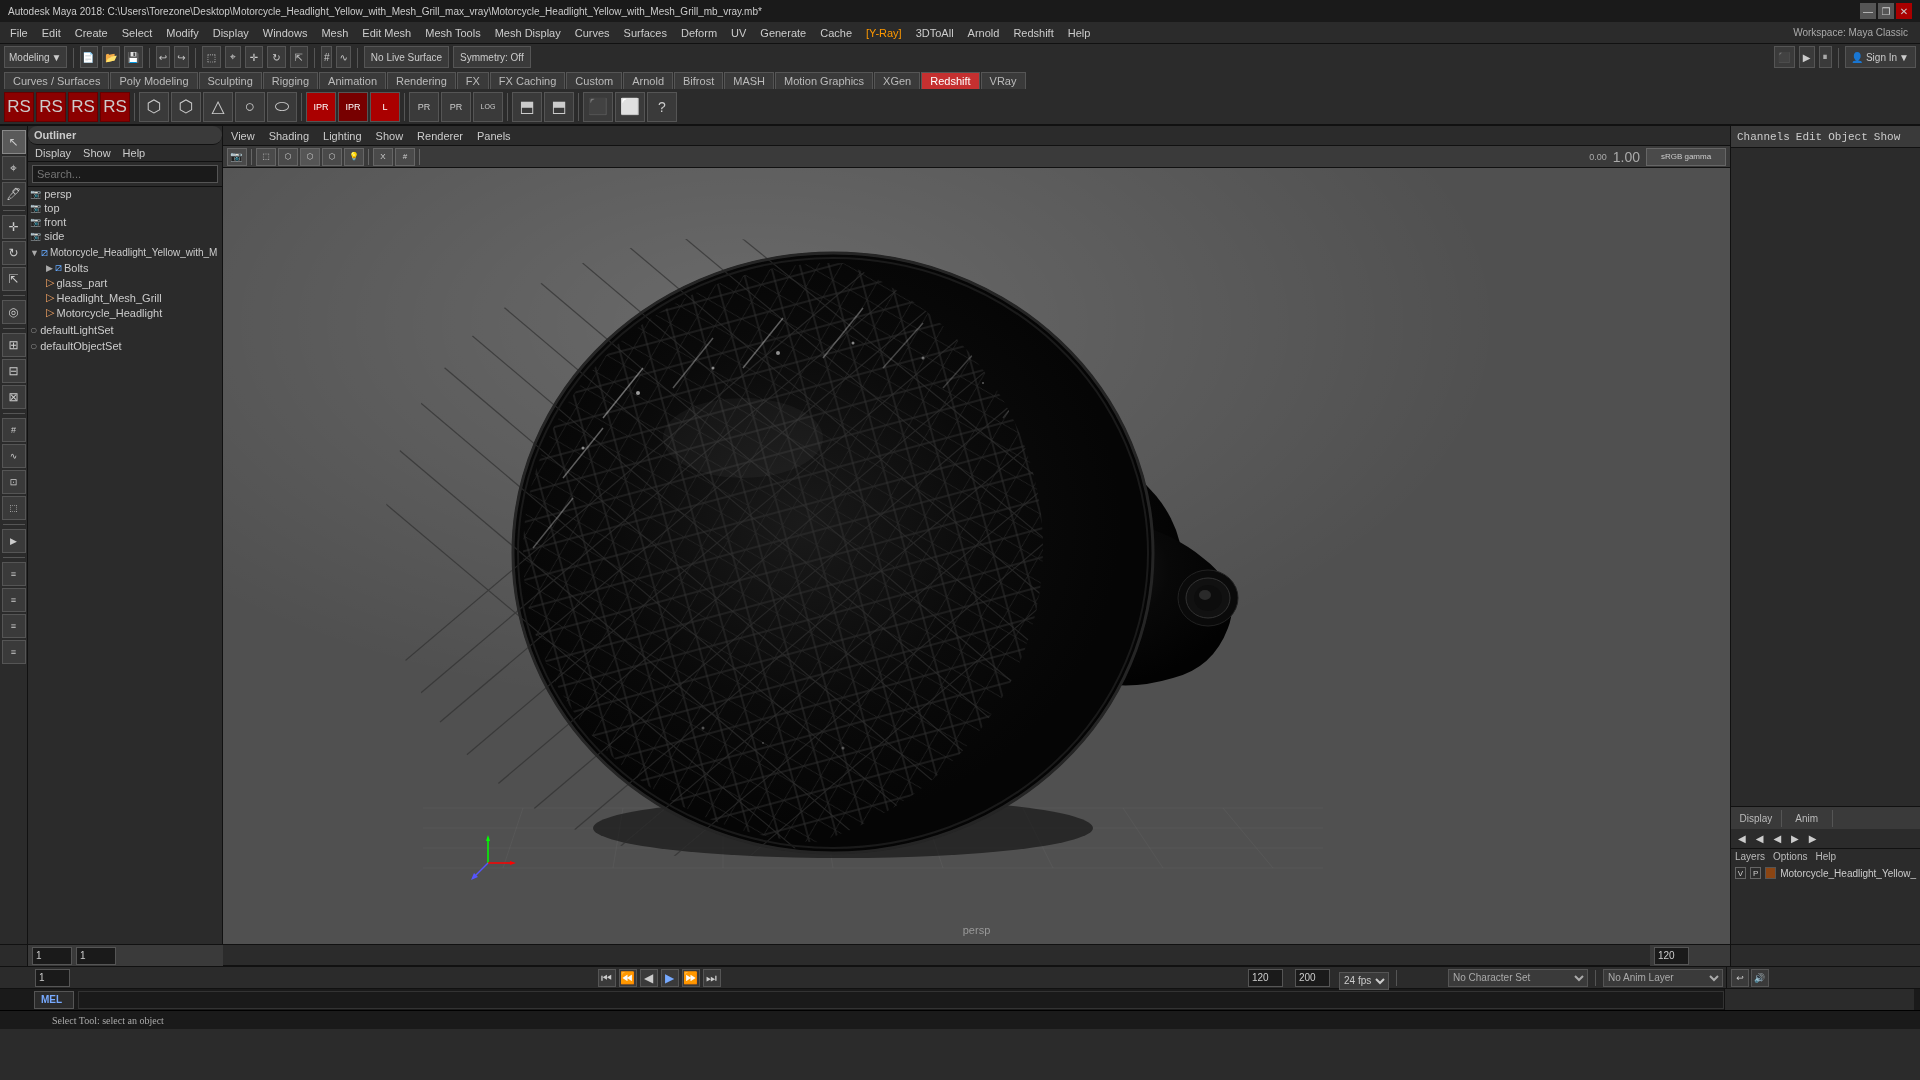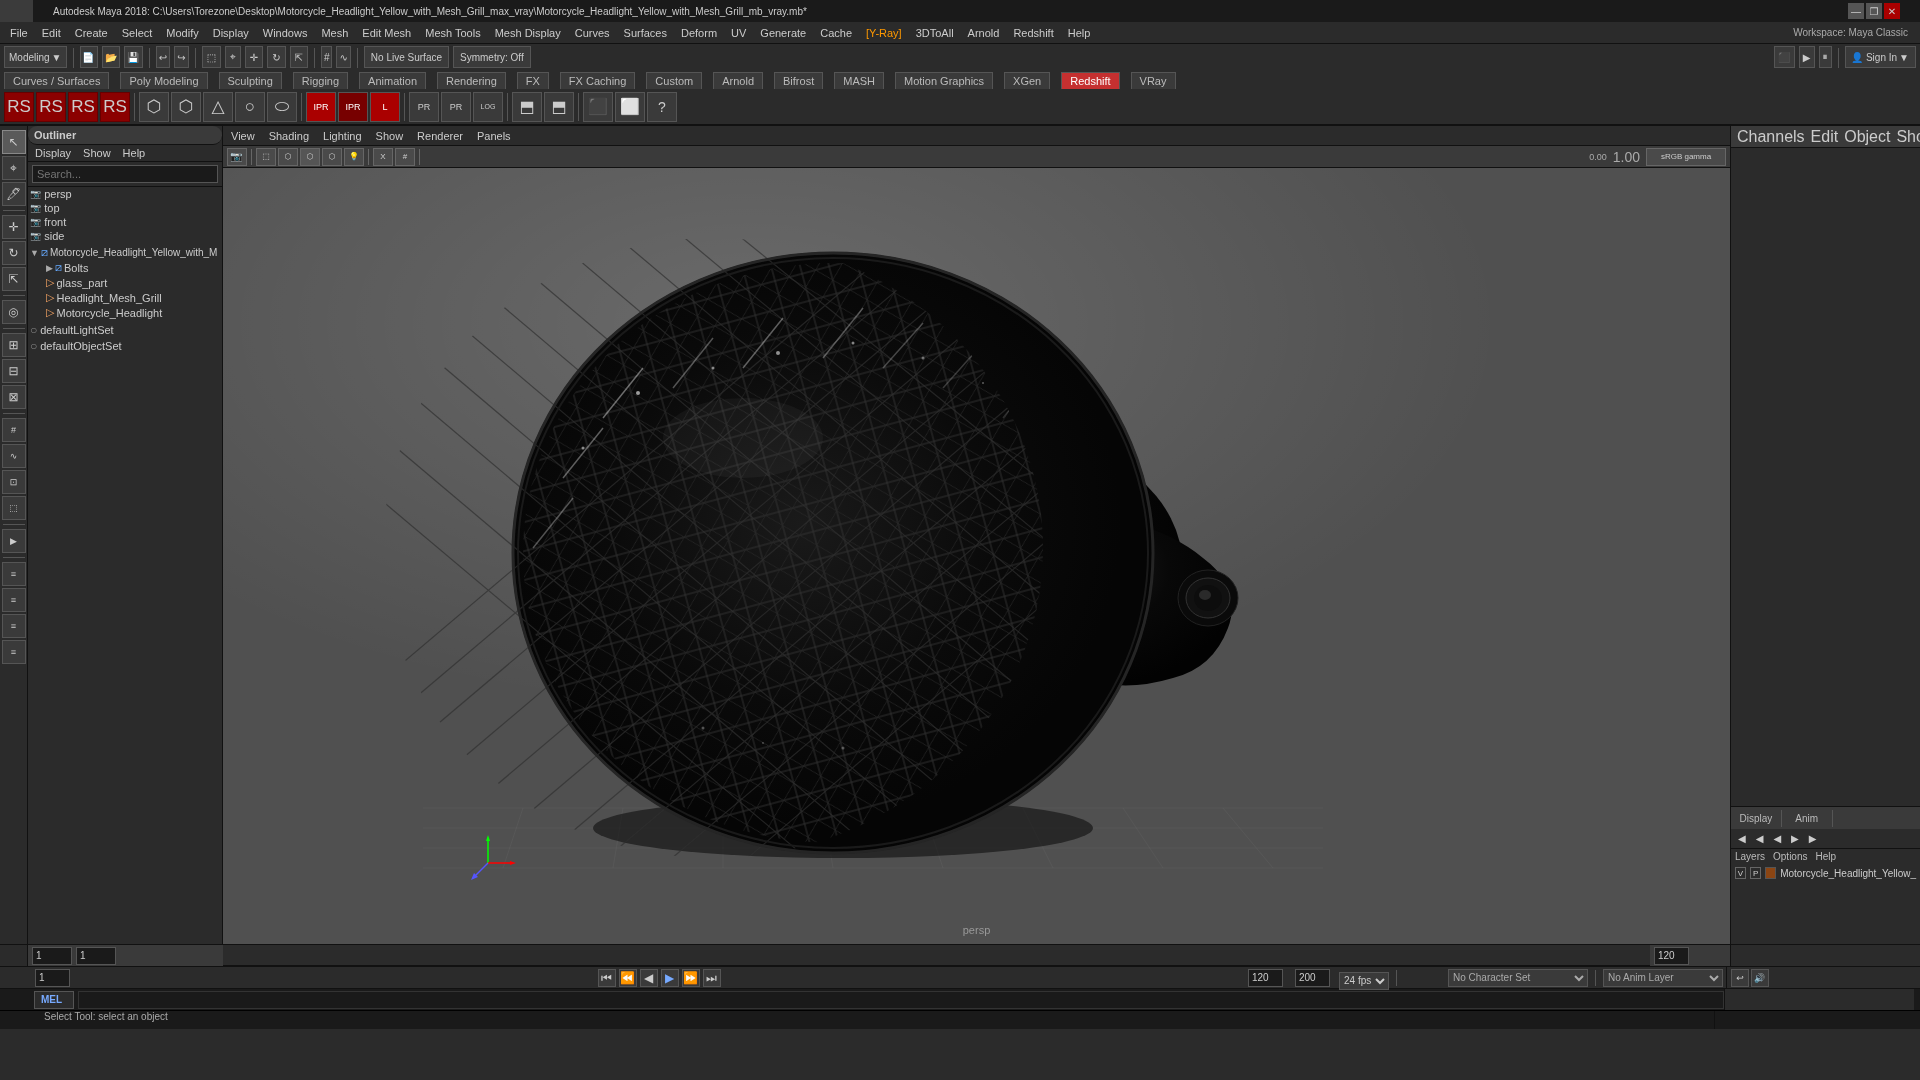--- a/index.html
+++ b/index.html
@@ -13,25 +13,24 @@
       overflow: hidden;
       user-select: none;
     }
 
     
     #title-bar {
       background: #1a1a1a;
       height: 22px;
       display: flex;
       align-items: center;
-      padding: 0 20px;
+      padding: 0 8px;
       font-size: 11px;
       color: #ccc;
       justify-content: space-between;
-      margin-left: 33px;
     }
     #title-bar .win-controls { display: flex; gap: 2px; }
     #title-bar .win-btn {
       width: 16px; height: 16px;
       background: #555;
       border: none;
       color: #ccc;
       font-size: 10px;
       cursor: pointer;
       display: flex; align-items: center; justify-content: center;
@@ -90,21 +89,21 @@
       cursor: pointer;
       display: flex; align-items: center; gap: 2px;
     }
 
     
     #shelf-tabs {
       display: flex;
       align-items: flex-end;
       padding: 2px 4px 0;
       background: #2b2b2b;
-      gap: 11px;
+      gap: 1px;
     }
     .shelf-tab {
       padding: 2px 8px;
       background: #3a3a3a;
       color: #bbb;
       font-size: 11px;
       cursor: pointer;
       border-top: 1px solid #555;
       border-left: 1px solid #555;
       border-right: 1px solid #555;
@@ -283,22 +282,23 @@
       display: flex;
       background: #3a3a3a;
       height: 22px;
       align-items: center;
       padding: 0 6px;
       gap: 6px;
       border-bottom: 1px solid #111;
     }
     .ch-menu {
       color: #ccc;
-      font-size: 16px;
-      cursor: pointer;
+      font-size: 11px;
+      cursor: pointer;
+      font-family: Liberation Mono, monospace;
     }
     #channel-box-content {
       flex: 1;
       padding: 4px;
       overflow-y: auto;
     }
     #cb-tabs {
       display: flex;
       background: #3a3a3a;
       height: 22px;
@@ -386,23 +386,25 @@
       background: #1a1a1a;
       display: flex;
       align-items: center;
       padding: 0 6px;
       border-bottom: 1px solid #000;
     }
     #status-row {
       height: 18px;
       background: #1a1a1a;
       display: flex;
-      padding: 0 16px;
+      align-items: center;
+      padding: 0 24px;
       font-size: 10px;
       color: #aaa;
+      font-family: Liberation Serif, serif;
     }
 
     .input-field {
       background: #1a1a1a;
       border: 1px solid #555;
       color: #ccc;
       font-size: 10px;
       height: 18px;
       padding: 0 3px;
       width: 50px;

